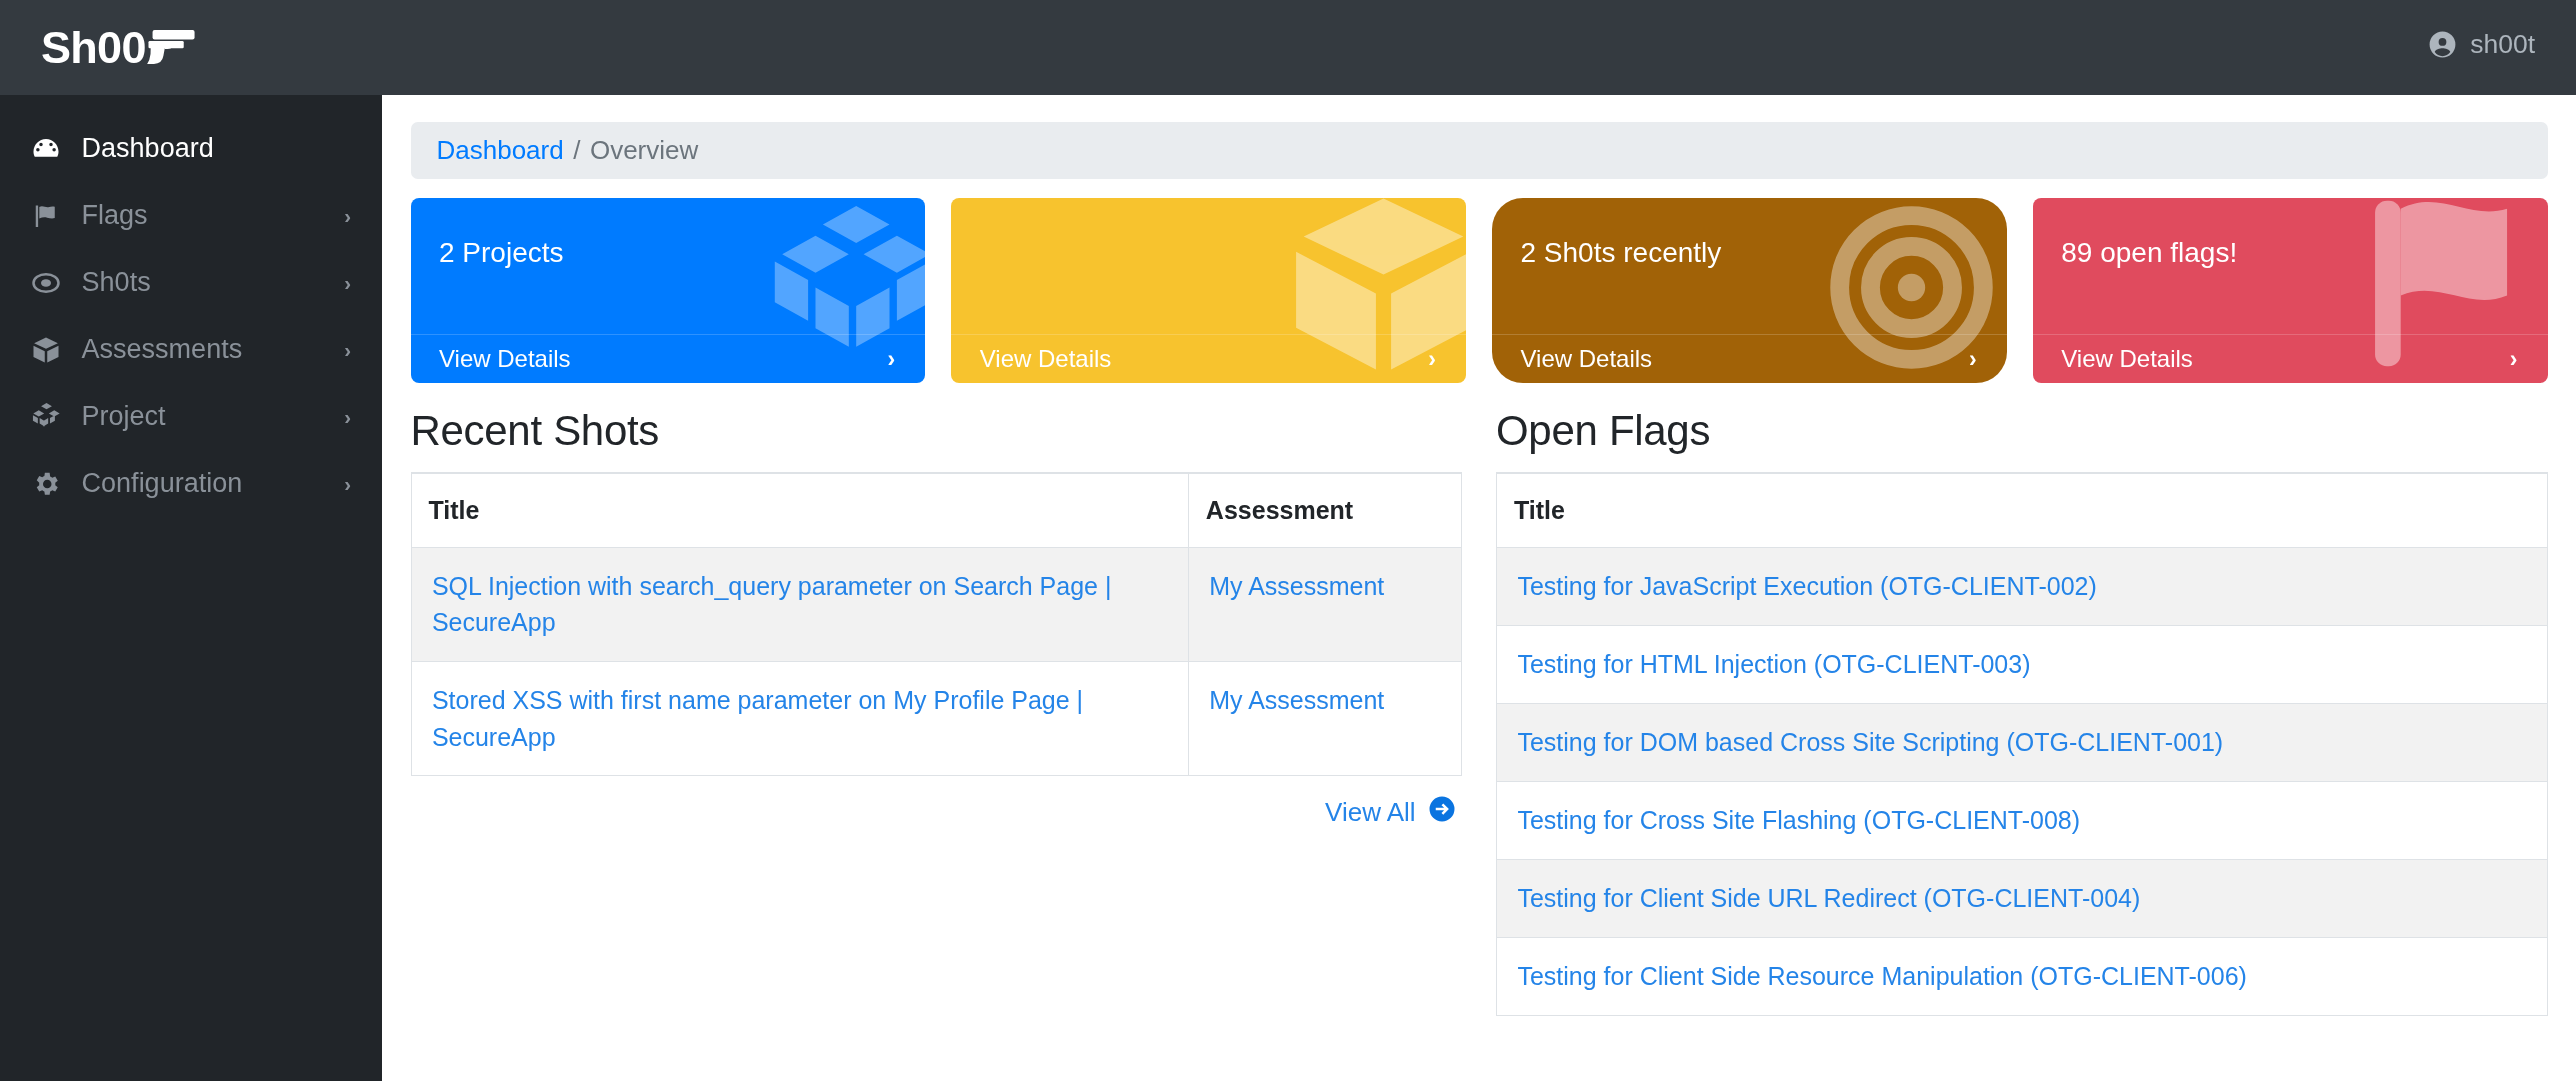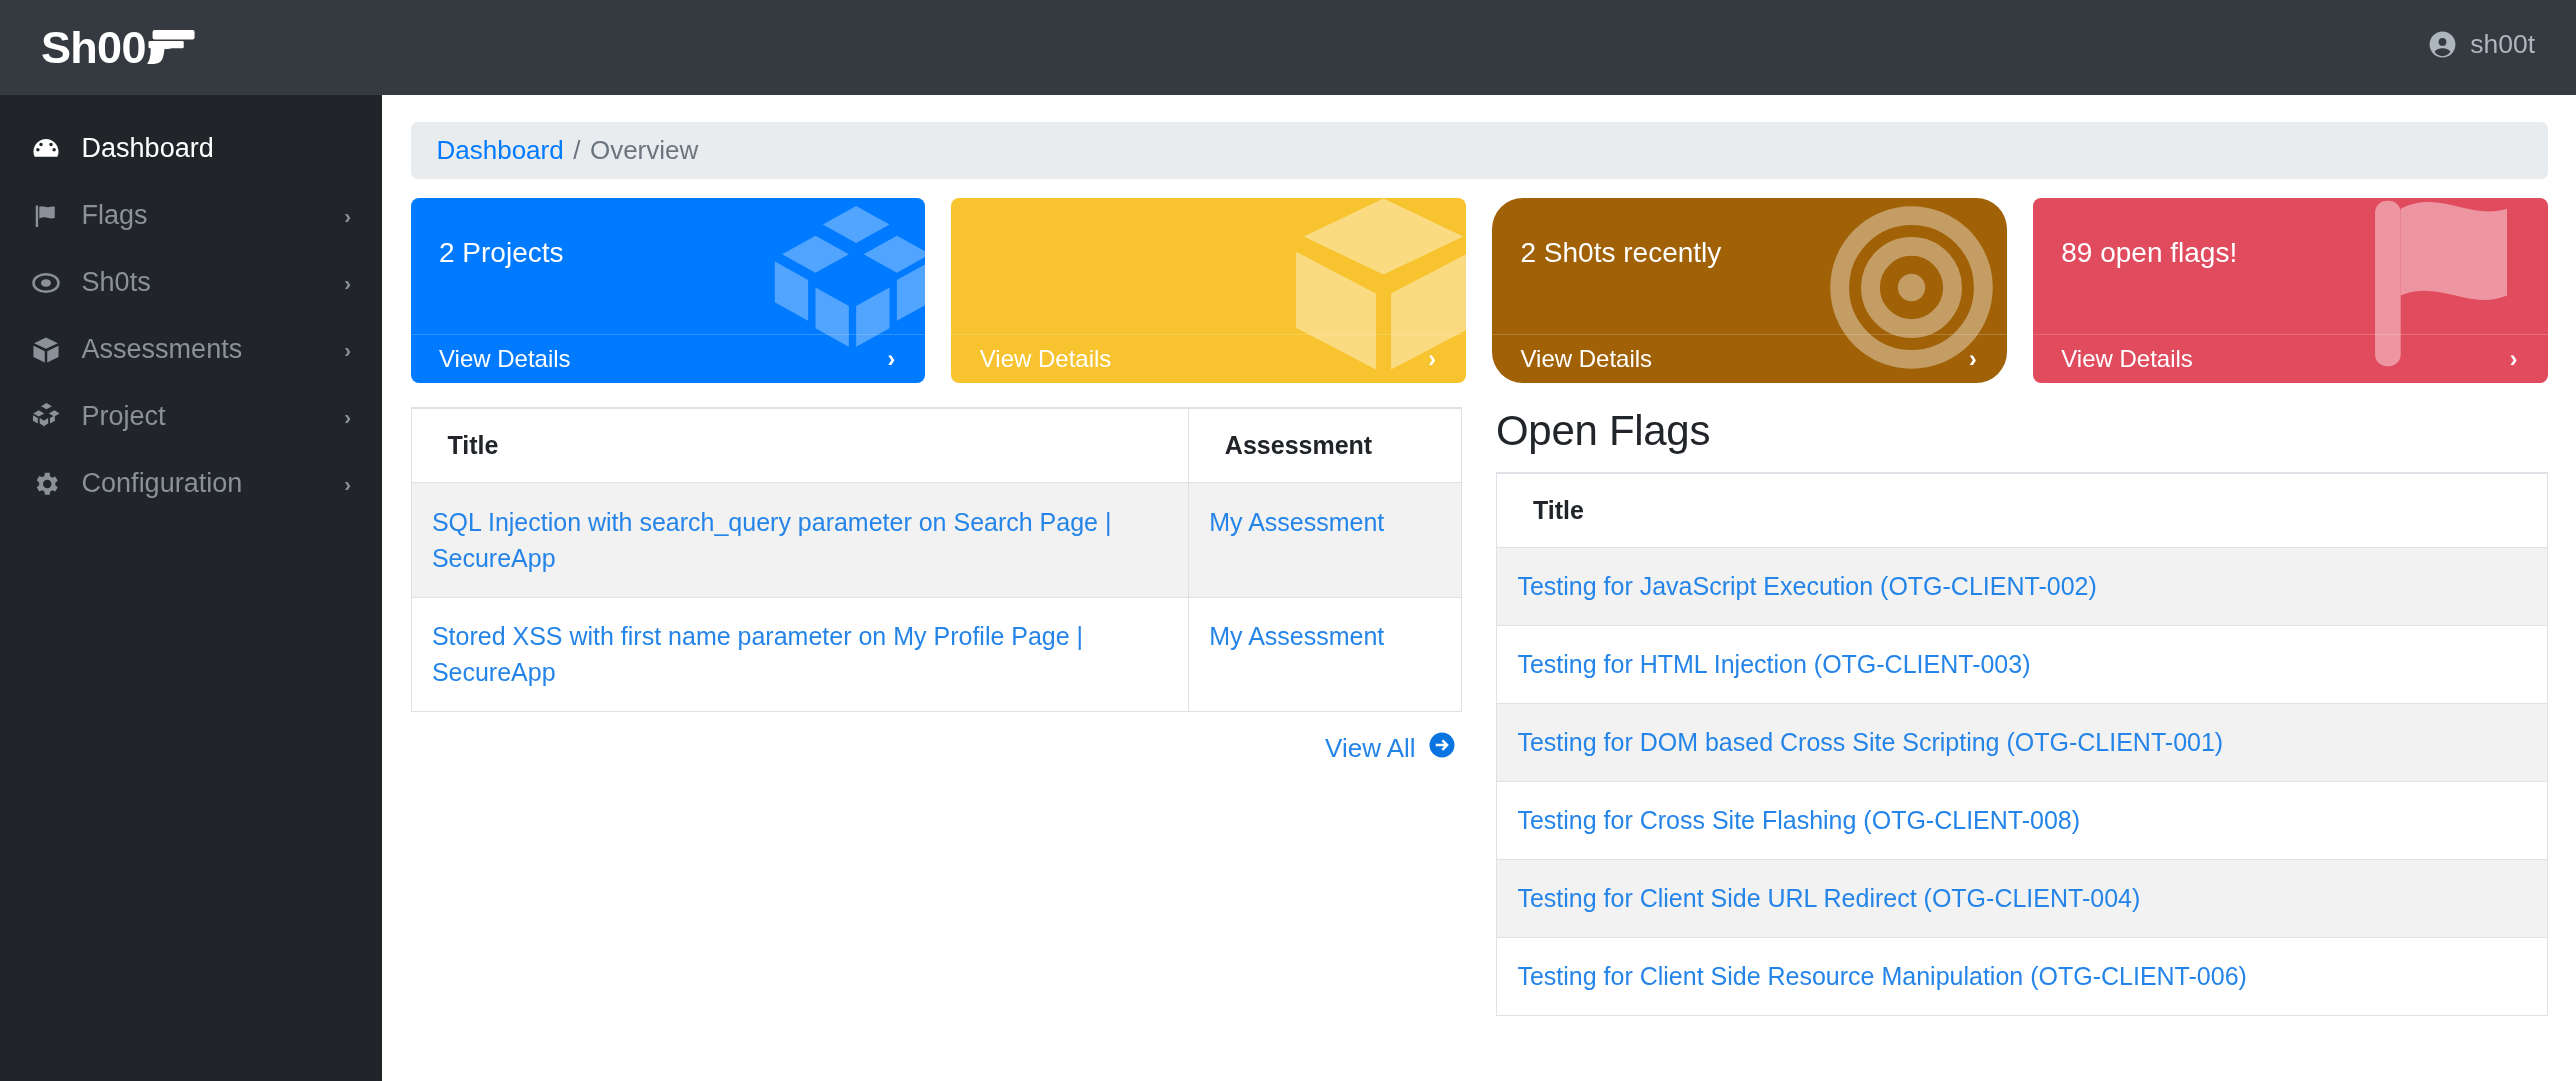--- a/index.html
+++ b/index.html
@@ -179,21 +179,21 @@
   }
   table.data {
     width: 100%;
     border-collapse: collapse;
     font-size: 25px;
   }
   table.data th {
     text-align: left;
     font-weight: 700;
     color: #212529;
-    padding: 22px 36px;
+    padding: 22px 17px;
     border: 1.4px solid #dee2e6;
     border-top: 2.7px solid #dee2e6;
     background: #ffffff;
     vertical-align: middle;
   }
   table.data td {
     padding: 20.4px 20.4px;
     border: 1.4px solid #dee2e6;
     vertical-align: top;
     line-height: 1.45;
@@ -372,20 +372,21 @@
         <span>View Details</span>
         <span class="chev">›</span>
       </div>
     </div>
 
   </div>
 
   <div class="panels">
 
     <section class="panel">
+      <h2 class="panel-title">Recent Shots</h2>
       <table class="data">
         <thead>
           <tr>
             <th class="col-title">Title</th>
             <th class="col-assessment">Assessment</th>
           </tr>
         </thead>
         <tbody>
           <tr>
             <td>

